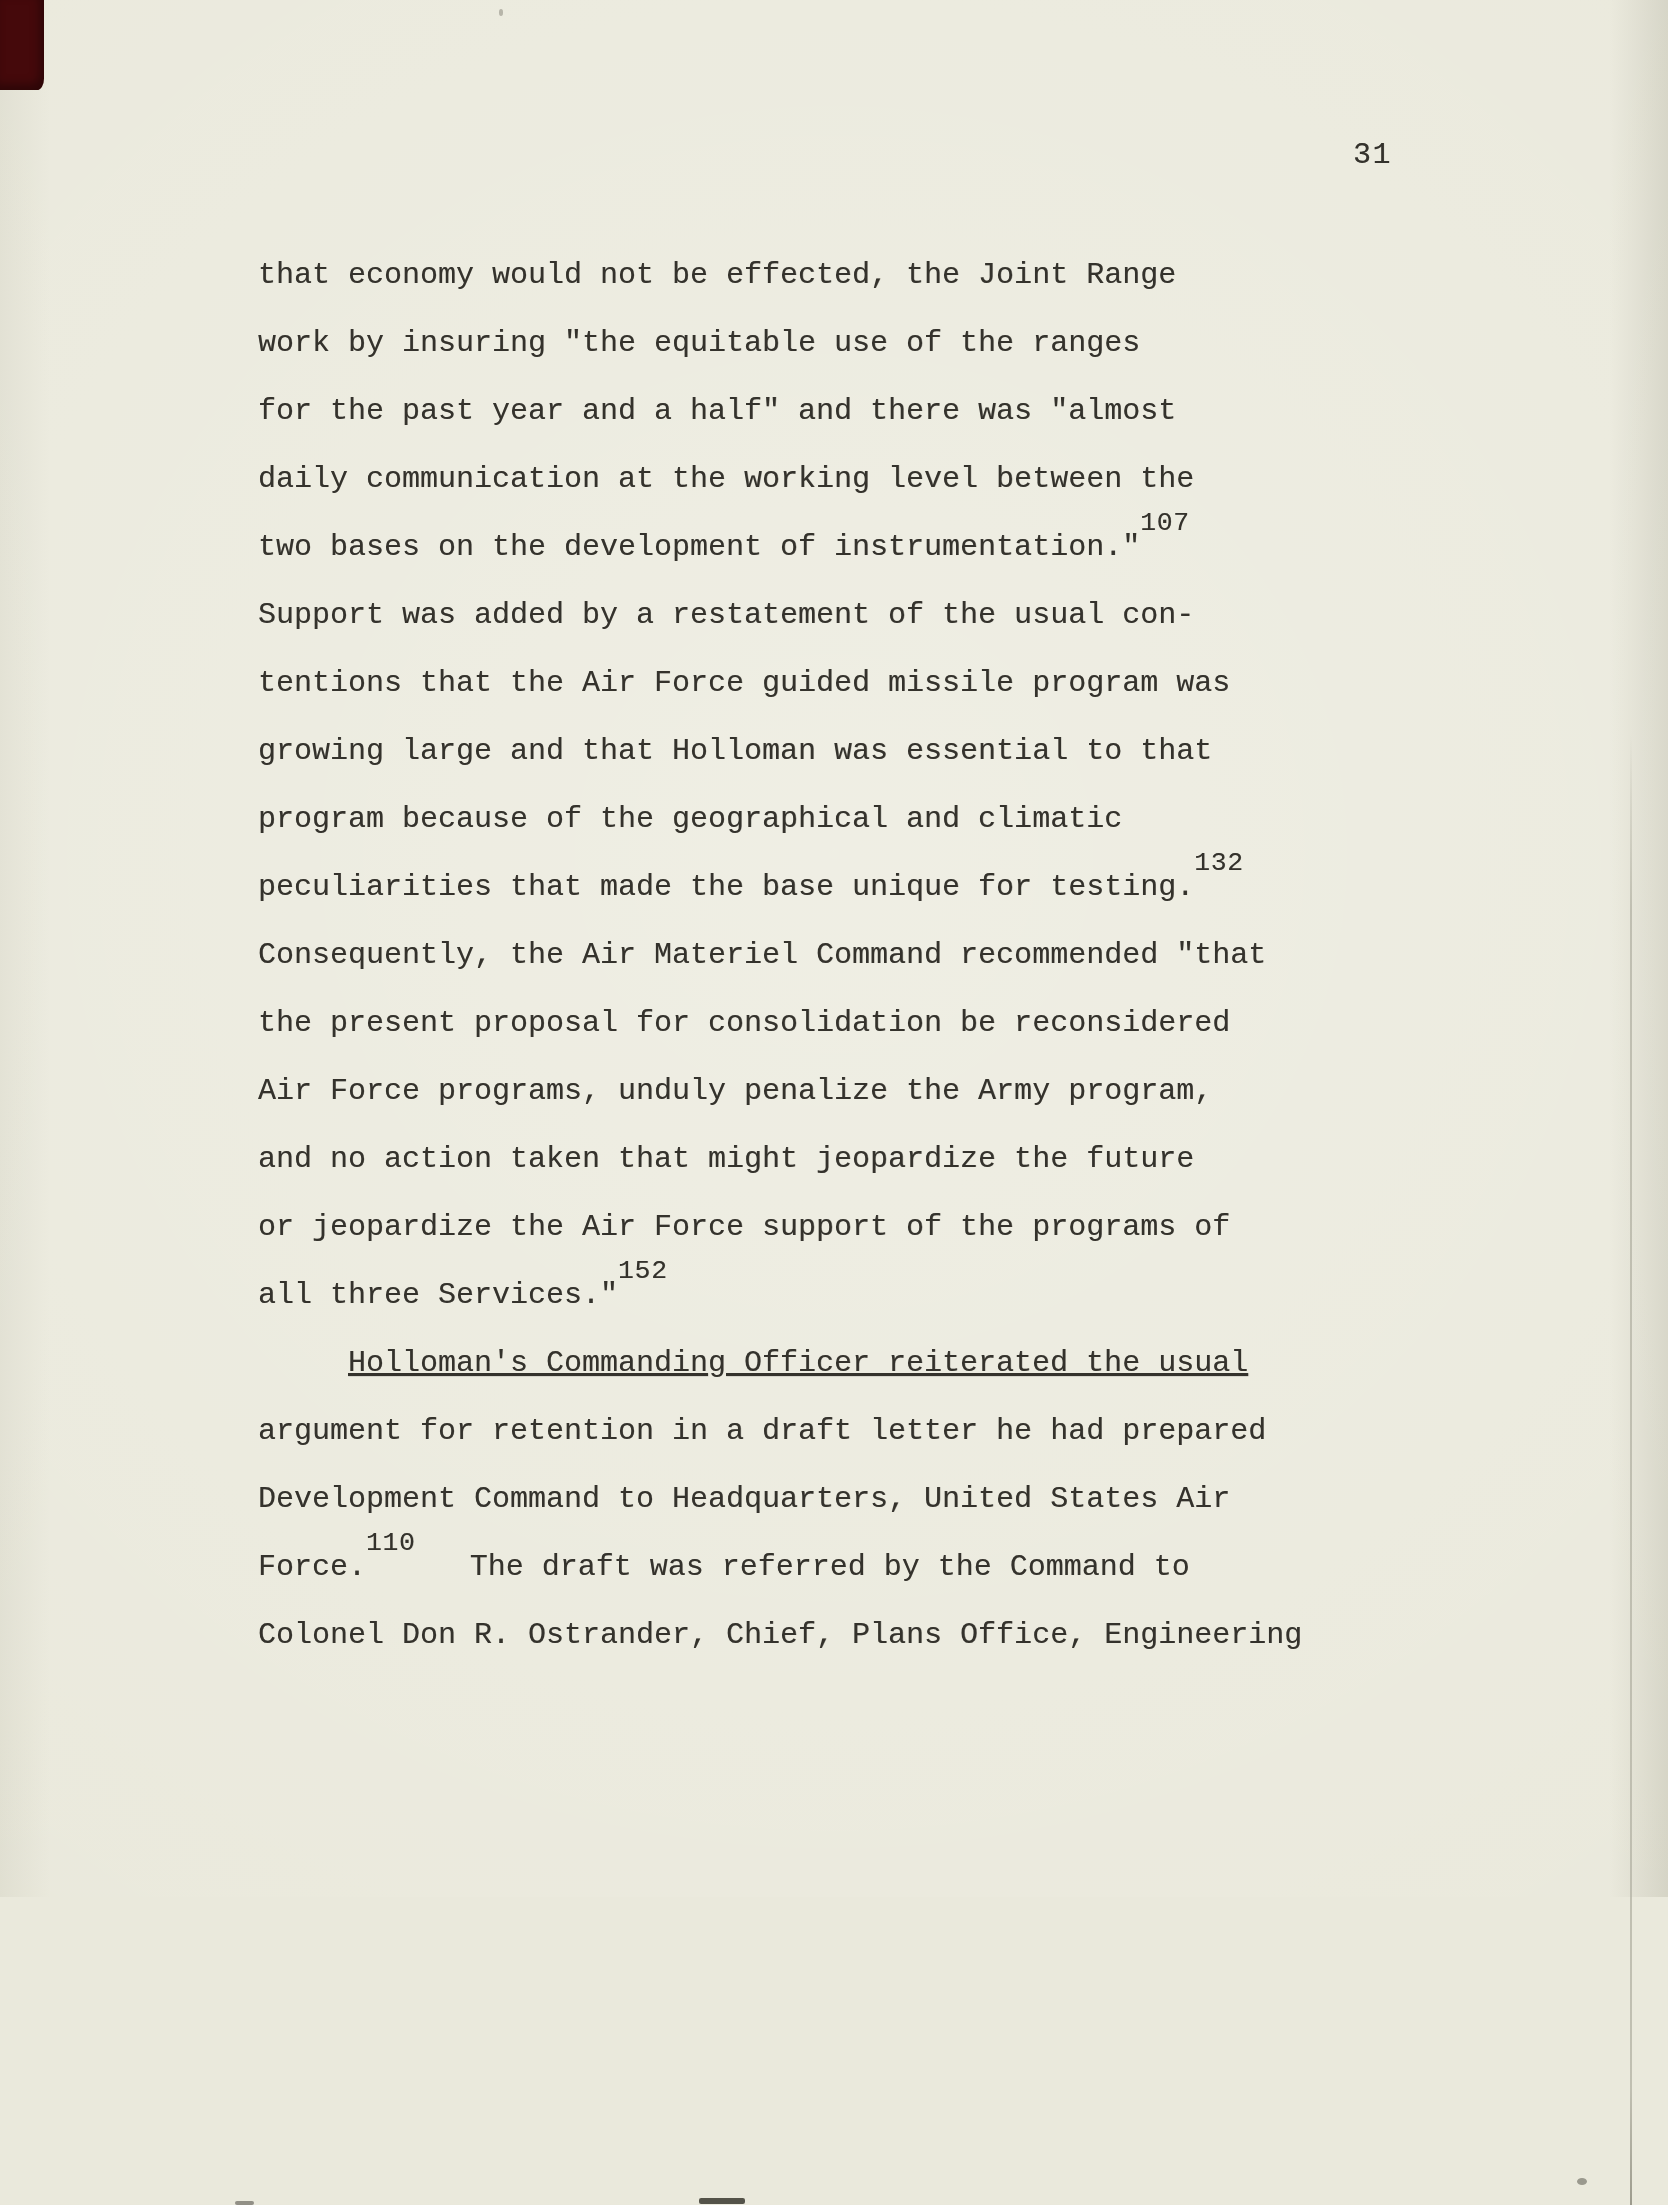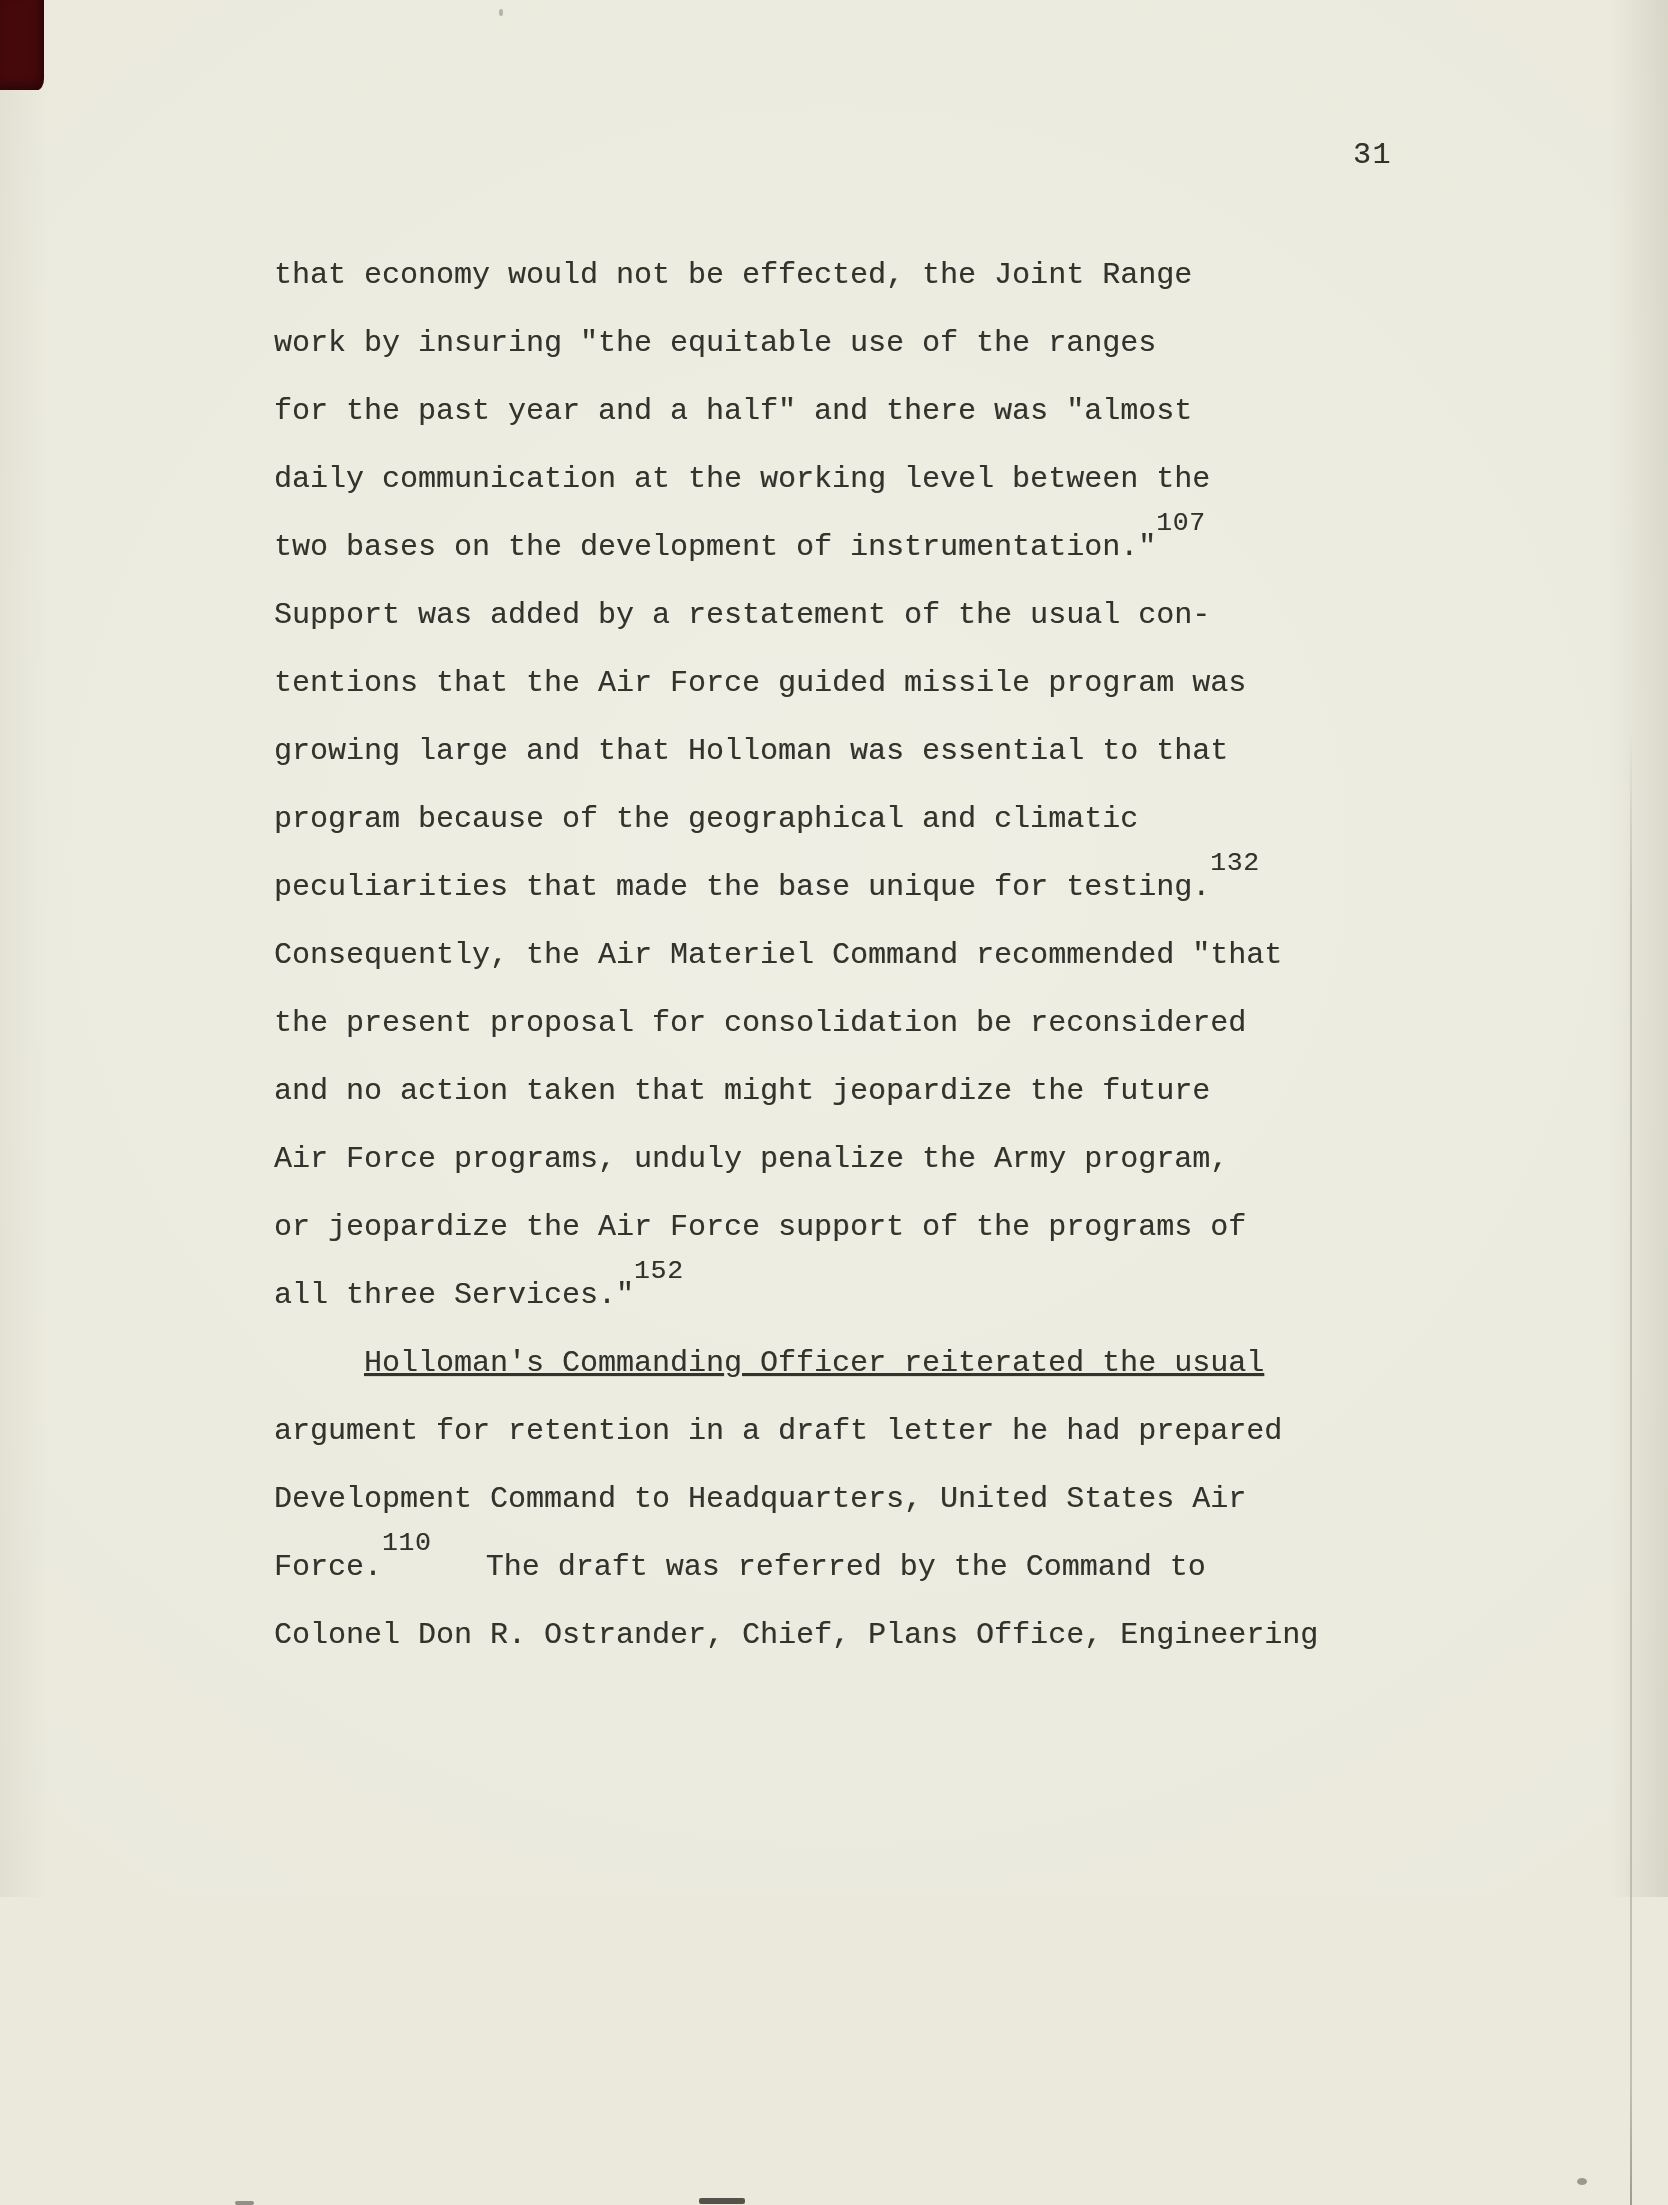--- a/index.html
+++ b/index.html
@@ -29,21 +29,21 @@
   .page-number {
     position: absolute;
     left: 1353px;
     top: 138px;
     font-size: 30px;
     letter-spacing: 1.4px;
     text-shadow: 0.3px 0.3px 0.6px rgba(45,43,38,0.45);
   }
   .text-block {
     position: absolute;
-    left: 274px;
+    left: 258px;
     top: 231px;
     width: 1154px;
     font-size: 30px;
     line-height: 68px;
     text-shadow: 0.3px 0.3px 0.6px rgba(45,43,38,0.40);
   }
   .line {
     white-space: pre;
     height: 68px;
   }
@@ -99,22 +99,22 @@
     <div class="line"><span>for the past year and a half" and there was "almost</span><sup></sup><span></span></div>
     <div class="line"><span>daily communication at the working level between the</span><sup></sup><span></span></div>
     <div class="line"><span>two bases on the development of instrumentation."</span><sup>107</sup><span></span></div>
     <div class="line"><span>Support was added by a restatement of the usual con-</span><sup></sup><span></span></div>
     <div class="line"><span>tentions that the Air Force guided missile program was</span><sup></sup><span></span></div>
     <div class="line"><span>growing large and that Holloman was essential to that</span><sup></sup><span></span></div>
     <div class="line"><span>program because of the geographical and climatic</span><sup></sup><span></span></div>
     <div class="line"><span>peculiarities that made the base unique for testing.</span><sup>132</sup><span></span></div>
     <div class="line"><span>Consequently, the Air Materiel Command recommended "that</span><sup></sup><span></span></div>
     <div class="line"><span>the present proposal for consolidation be reconsidered</span><sup></sup><span></span></div>
+    <div class="line"><span>Air Force programs, unduly penalize the Army program,</span><sup></sup><span></span></div>
     <div class="line"><span>and no action taken that might jeopardize the future</span><sup></sup><span></span></div>
-    <div class="line"><span>Air Force programs, unduly penalize the Army program,</span><sup></sup><span></span></div>
     <div class="line"><span>or jeopardize the Air Force support of the programs of</span><sup></sup><span></span></div>
     <div class="line"><span>all three Services."</span><sup>152</sup><span></span></div>
     <div class="line indent"><span>Holloman's Commanding Officer reiterated the usual</span><sup></sup><span></span></div>
     <div class="line"><span>argument for retention in a draft letter he had prepared</span><sup></sup><span></span></div>
     <div class="line"><span>Development Command to Headquarters, United States Air</span><sup></sup><span></span></div>
     <div class="line"><span>Force.</span><sup>110</sup><span>   The draft was referred by the Command to</span></div>
     <div class="line"><span>Colonel Don R. Ostrander, Chief, Plans Office, Engineering</span><sup></sup><span></span></div>
   </div>
 
 </div>

